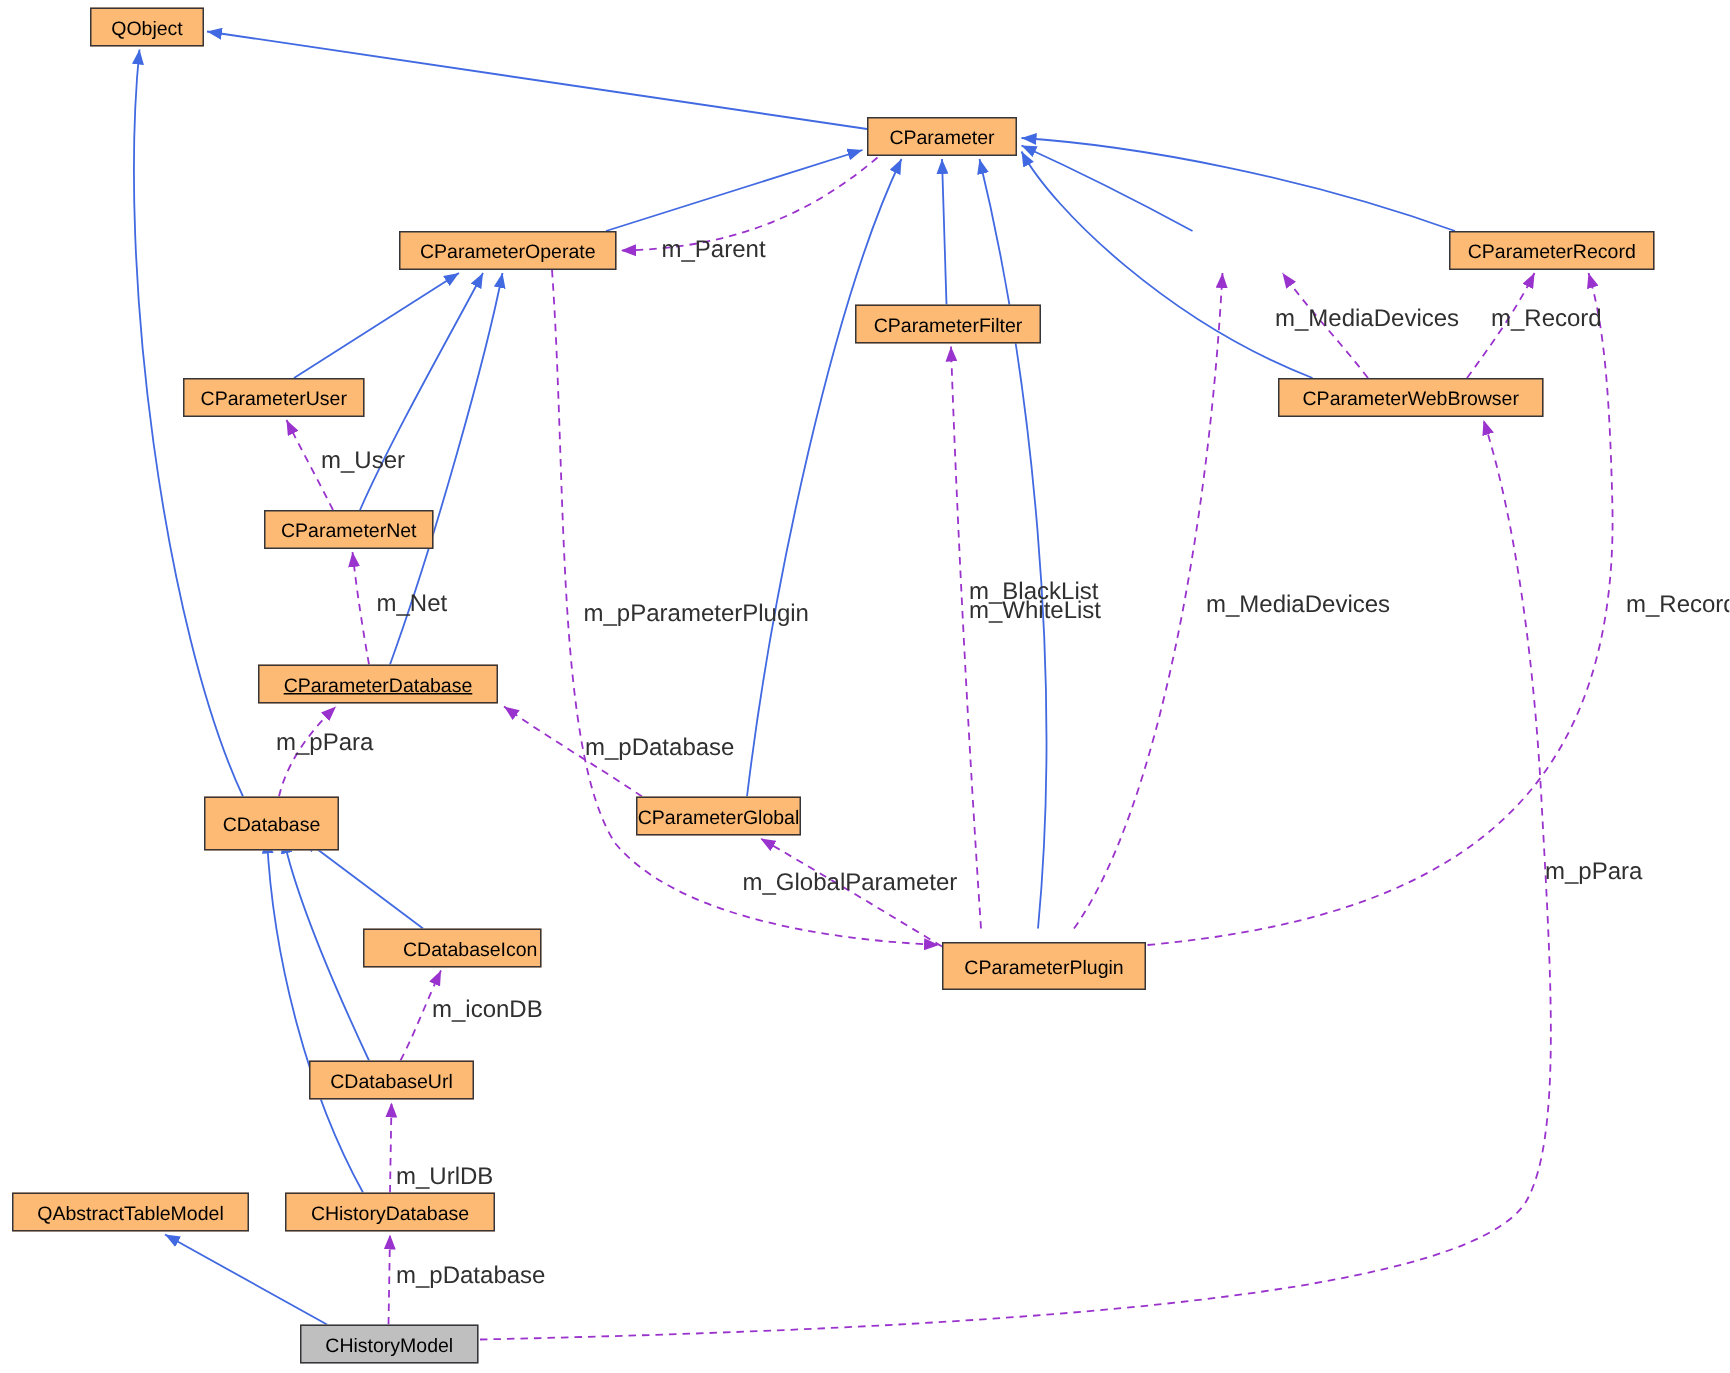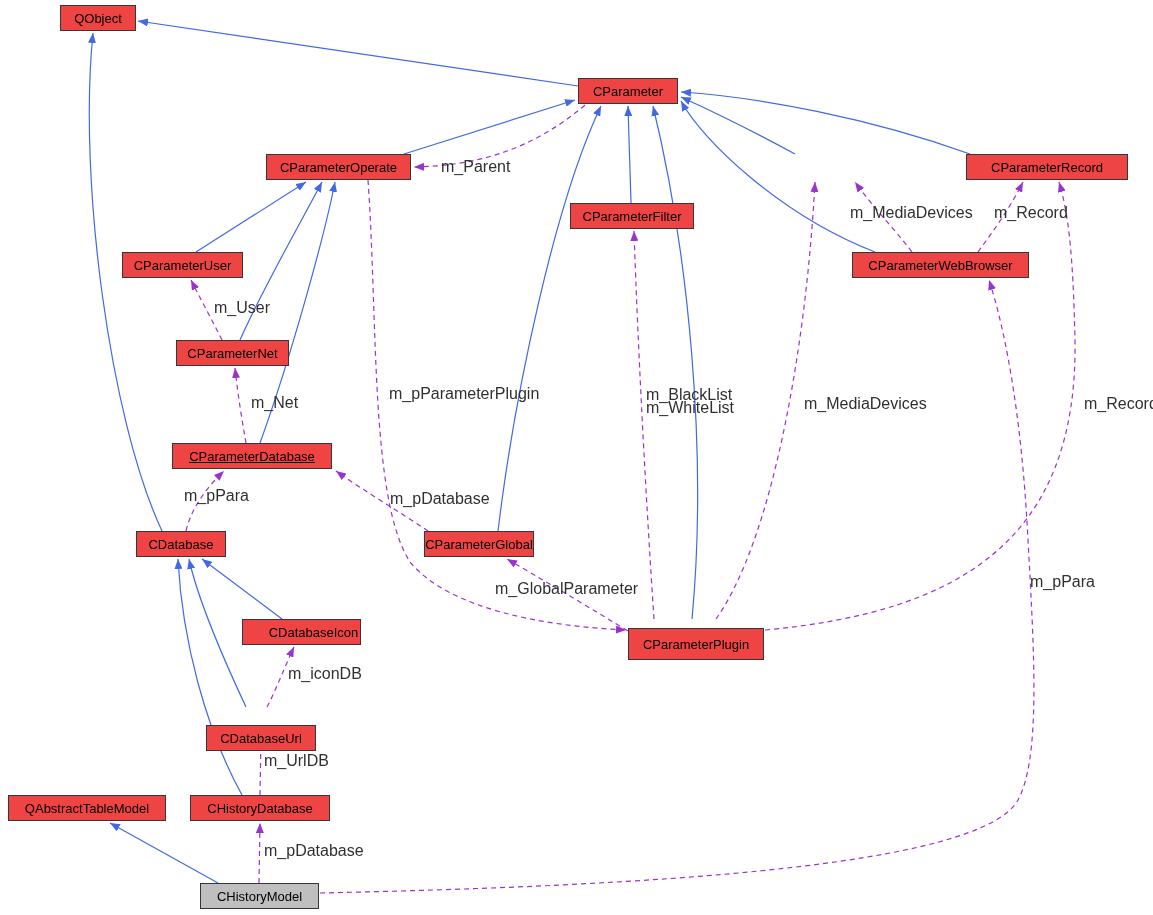--- a/index.html
+++ b/index.html
@@ -8,21 +8,21 @@
     width:1153px;height:915px;
     background:#fff;
     font-family:"Liberation Sans", sans-serif;
     overflow:hidden;
   }
   #stage svg{position:absolute;left:0;top:0;}
   .node{
     position:absolute;
     box-sizing:border-box;
     border:1px solid var(--node-border,#35353a);
-    background:#ef4444;
+    background:#fdba74;
     color:#000;
     display:flex;align-items:center;justify-content:center;
     font-size:13px;
     white-space:nowrap;
   }
   .node.highlight{background:var(--highlight-fill,#bfbfbf);}
   .edge-label{
     position:absolute;
     font-size:16px;
     line-height:13px;
@@ -72,44 +72,44 @@
       <path d="M 716,619 C 772,540 806,350 815,182" fill="none" stroke="#9a32cd" stroke-width="1.2" stroke-dasharray="5,4" marker-end="url(#ah-usage)"></path>
       <path d="M 765,630 C 960,612 1078,540 1075,340 C 1073,250 1068,212 1059,182" fill="none" stroke="#9a32cd" stroke-width="1.2" stroke-dasharray="5,4" marker-end="url(#ah-usage)"></path>
       <path d="M 320,893 C 640,886 980,868 1018,800 C 1041,758 1034,650 1028,540 C 1022,420 1006,332 989,280" fill="none" stroke="#9a32cd" stroke-width="1.2" stroke-dasharray="5,4" marker-end="url(#ah-usage)"></path>
       <path d="M 260,795 L 261,735" fill="none" stroke="#9a32cd" stroke-width="1.2" stroke-dasharray="5,4" marker-end="url(#ah-usage)"></path>
       <path d="M 267,707 C 276,690 285,666 294,647" fill="none" stroke="#9a32cd" stroke-width="1.2" stroke-dasharray="5,4" marker-end="url(#ah-usage)"></path>
       <path d="M 259,883 L 260,823" fill="none" stroke="#9a32cd" stroke-width="1.2" stroke-dasharray="5,4" marker-end="url(#ah-usage)"></path>
     </svg>
     <div class="node" style="left: 60px; top: 5px; width: 76px; height: 26px;">QObject</div>
     <div class="node" style="left: 578px; top: 78px; width: 100px; height: 26px;">CParameter</div>
     <div class="node" style="left: 266px; top: 154px; width: 145px; height: 26px;">CParameterOperate</div>
-    <div class="node" style="left: 966px; top: 154px; width: 162px; height: 26px;">CParameterRecord</div>
+    <div class="node" style="left: 966px; top: 154px; width: 137px; height: 26px;">CParameterRecord</div>
     <div class="node" style="left: 570px; top: 203px; width: 124px; height: 26px;">CParameterFilter</div>
     <div class="node" style="left: 122px; top: 252px; width: 121px; height: 26px;">CParameterUser</div>
     <div class="node" style="left: 852px; top: 252px; width: 177px; height: 26px;">CParameterWebBrowser</div>
     <div class="node" style="left: 176px; top: 340px; width: 113px; height: 26px;">CParameterNet</div>
     <div class="node" style="left: 172px; top: 443px; width: 160px; height: 26px; text-decoration: underline;">CParameterDatabase</div>
-    <div class="node" style="left: 136px; top: 531px; width: 90px; height: 26px;">CDatabase</div>
+    <div class="node" style="left: 136px; top: 531px; width: 90px; height: 36px;">CDatabase</div>
     <div class="node" style="left: 424px; top: 531px; width: 110px; height: 26px;">CParameterGlobal</div>
     <div class="node" style="left: 242px; top: 619px; width: 119px; height: 26px; padding-left: 24px;">CDatabaseIcon</div>
     <div class="node" style="left: 628px; top: 628px; width: 136px; height: 32px;">CParameterPlugin</div>
-    <div class="node" style="left: 206px; top: 707px; width: 110px; height: 26px; margin-top: 18px;">CDatabaseUrl</div>
+    <div class="node" style="left: 206px; top: 707px; width: 110px; height: 26px;">CDatabaseUrl</div>
     <div class="node" style="left: 8px; top: 795px; width: 158px; height: 26px;">QAbstractTableModel</div>
     <div class="node" style="left: 190px; top: 795px; width: 140px; height: 26px;">CHistoryDatabase</div>
     <div class="node highlight" style="left: 200px; top: 883px; width: 119px; height: 26px;">CHistoryModel</div>
     <div class="edge-label" style="left: 441px; top: 160px;">m_Parent</div>
     <div class="edge-label" style="left: 850px; top: 206px;">m_MediaDevices</div>
     <div class="edge-label" style="left: 994px; top: 206px;">m_Record</div>
     <div class="edge-label" style="left: 214px; top: 301px;">m_User</div>
     <div class="edge-label" style="left: 251px; top: 396px;">m_Net</div>
     <div class="edge-label" style="left: 184px; top: 489px;">m_pPara</div>
-    <div class="edge-label" style="left: 389px; top: 387px;">m_pParameterPlugin</div>
+    <div class="edge-label" style="left: 389px; top: 403px;">m_pParameterPlugin</div>
     <div class="edge-label" style="left: 390px; top: 492px;">m_pDatabase</div>
     <div class="edge-label" style="left: 495px; top: 582px;">m_GlobalParameter</div>
     <div class="edge-label" style="left: 646px; top: 388px;">m_BlackList
 m_WhiteList</div>
     <div class="edge-label" style="left: 804px; top: 397px;">m_MediaDevices</div>
     <div class="edge-label" style="left: 1084px; top: 397px;">m_Record</div>
     <div class="edge-label" style="left: 1030px; top: 575px;">m_pPara</div>
-    <div class="edge-label" style="left: 264px; top: 754px;">m_UrlDB</div>
+    <div class="edge-label" style="left: 264px; top: 778px;">m_UrlDB</div>
     <div class="edge-label" style="left: 288px; top: 667px;">m_iconDB</div>
     <div class="edge-label" style="left: 264px; top: 844px;">m_pDatabase</div>
   </div>
 
 </body></html>

